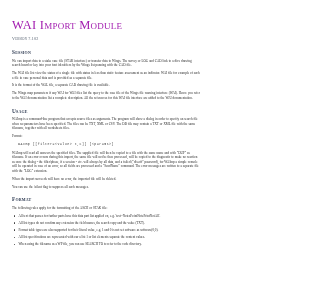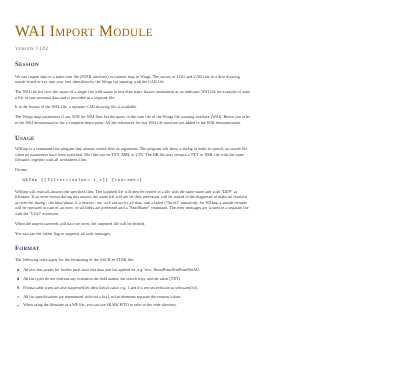--- a/index.html
+++ b/index.html
@@ -25,21 +25,21 @@
   }
 
   
   .doc-title {
     font-family: "Liberation Serif", "DejaVu Serif", serif;
     font-variant: small-caps;
     font-weight: 400;
     font-size: 12.5px;
     line-height: 14px;
     letter-spacing: 0.25px;
-    color: #a16207;
+    color: #a21caf;
     margin: 0 0 1px 1px;
     white-space: nowrap;
   }
   .doc-subtitle {
     font-family: "Liberation Serif", "DejaVu Serif", serif;
     font-variant: small-caps;
     font-size: 4.1px;
     line-height: 6px;
     letter-spacing: 0.18px;
     color: #55606f;

